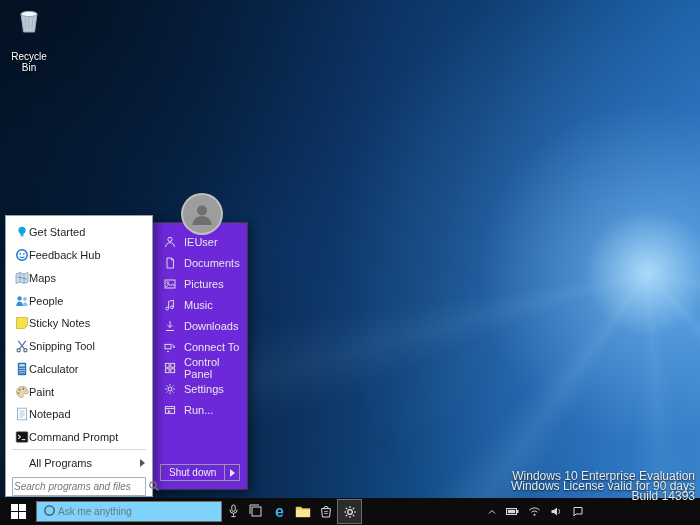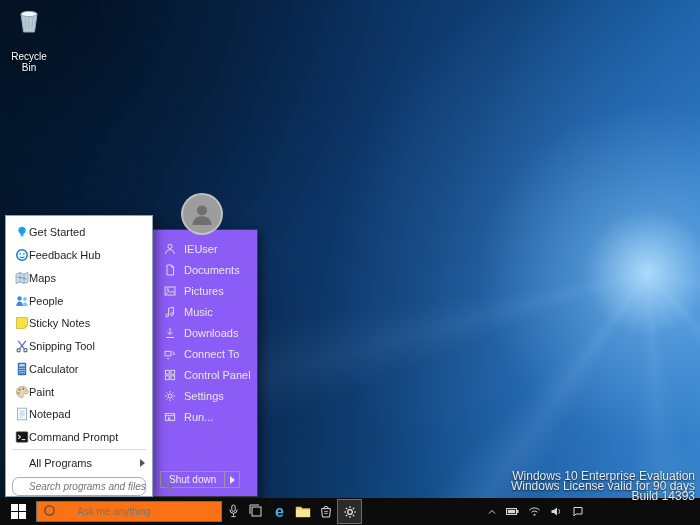--- a/index.html
+++ b/index.html
@@ -18,40 +18,40 @@
   .desk-icon{position:absolute;left:4px;top:6px;width:50px;text-align:center;cursor:default}
   .desk-icon .glyph{display:block;margin:0 auto}
   .desk-icon .cap{display:block;margin-top:13px;font-size:10px;color:#fff;text-shadow:0 1px 2px #000}
 
   
   .eval{position:absolute;right:5px;top:471px;text-align:right;font-size:12px;line-height:10px;color:#eaeaea;text-shadow:0 1px 2px rgba(0,0,0,.8);z-index:60}
   .watermark{position:absolute;right:3px;bottom:-1px;text-align:right;font-weight:bold;font-size:15px;line-height:14px;color:#fff;text-shadow:1px 1px 2px #000,0 0 5px rgba(0,0,0,.7);z-index:70}
 
   
   .sm-left{position:absolute;left:5px;top:215px;width:148px;height:282px;background:#fff;border:1px solid #8fa3b5;box-shadow:3px 3px 10px rgba(0,0,0,.45);z-index:40;display:flex;flex-direction:column;padding-top:5px}
-  .sm-right{position:absolute;left:153px;top:229px;width:105px;height:268px;background:#8b5cf6;border:1px solid #3d3d3d;border-left:none;box-shadow:3px 3px 10px rgba(0,0,0,.45);z-index:39;padding-top:8px}
+  .sm-right{position:absolute;left:153px;top:222px;width:95px;height:268px;background:#6d28d9;border:1px solid #3d3d3d;border-left:none;box-shadow:3px 3px 10px rgba(0,0,0,.45);z-index:39;padding-top:8px}
   .avatar{position:absolute;left:181px;top:193px;width:42px;height:42px;border-radius:50%;background:#9d9d9d;border:2px solid rgba(230,230,230,.5);z-index:41;display:flex;align-items:center;justify-content:center}
   .lrow{display:flex;align-items:center;height:23px;padding:0 8px;font-size:11px;color:#1e1e1e;cursor:default}
   .lrow .ic{width:15px;height:15px;flex:0 0 15px;display:flex;align-items:center;justify-content:center}
   .sm-sep{height:1px;background:#d9d9d9;margin:1px 6px}
   .lrow.allprog{justify-content:flex-start;position:relative}
   .lrow.allprog .exp{position:absolute;right:7px;width:0;height:0;border-left:5px solid #555;border-top:4px solid transparent;border-bottom:4px solid transparent}
-  .sm-search{margin:3px 6px 0 6px;height:19px;border:1px solid #9db2c3;border-radius:7px;background:#fff;display:flex;align-items:center;padding:0 16px}
+  .sm-search{margin:3px 6px 0 6px;height:19px;border:1px solid #9db2c3;border-radius:1px;background:#fff;display:flex;align-items:center;padding:0 1px}
   .sm-search input{flex:1;border:none;outline:none;font-size:10px;font-style:italic;color:#666;background:transparent;font-family:"Liberation Sans",sans-serif}
   .rrow{display:flex;align-items:center;gap:8px;height:21px;padding:0 4px 0 10px;font-size:11px;color:#e8e8e8;cursor:default}
   .rrow .ic{width:13px;height:13px;flex:0 0 13px;display:flex;align-items:center;justify-content:center}
   .shutdown{position:absolute;left:7px;bottom:8px;display:flex;align-items:stretch;border:1px solid #9a9a9a;height:17px}
   .shutdown .sd-label{display:flex;align-items:center;padding:0 8px;font-size:10px;color:#f0f0f0}
   .shutdown .sd-arrow{display:flex;align-items:center;justify-content:center;width:15px;border-left:1px solid #9a9a9a}
   .shutdown .sd-arrow i{width:0;height:0;border-left:5px solid #e8e8e8;border-top:4px solid transparent;border-bottom:4px solid transparent}
 
   
   .taskbar{position:absolute;left:0;right:0;bottom:0;height:27px;background:#0c0c0c;display:flex;align-items:center;z-index:50}
   .tb-start{width:36px;height:27px;display:flex;align-items:center;justify-content:center}
-  .tb-search{width:186px;height:21px;background:#f97316;display:flex;align-items:center;gap:21px;padding:0 6px;border:1px solid #6d6d6d}
+  .tb-search{width:186px;height:21px;background:#7dd3fc;display:flex;align-items:center;gap:2px;padding:0 6px;border:1px solid #6d6d6d}
   .tb-search input{flex:1;border:none;outline:none;background:transparent;font-size:10px;color:#4d4d4d;font-family:"Liberation Sans",sans-serif}
   .tb-btn{width:23px;height:27px;display:flex;align-items:center;justify-content:center}
   .tb-btn.edge span{font-size:16px;font-weight:bold;color:#3fb0e8;line-height:1}
   .tb-btn.active{width:25px;height:25px;margin:1px 0;background:rgba(255,255,255,.13);border:1px solid rgba(255,255,255,.3)}
   .tray{position:absolute;right:116px;top:0;height:27px;display:flex;align-items:center;gap:9px}
 </style>
 </head>
 <body>
 
 <div id="screen">

